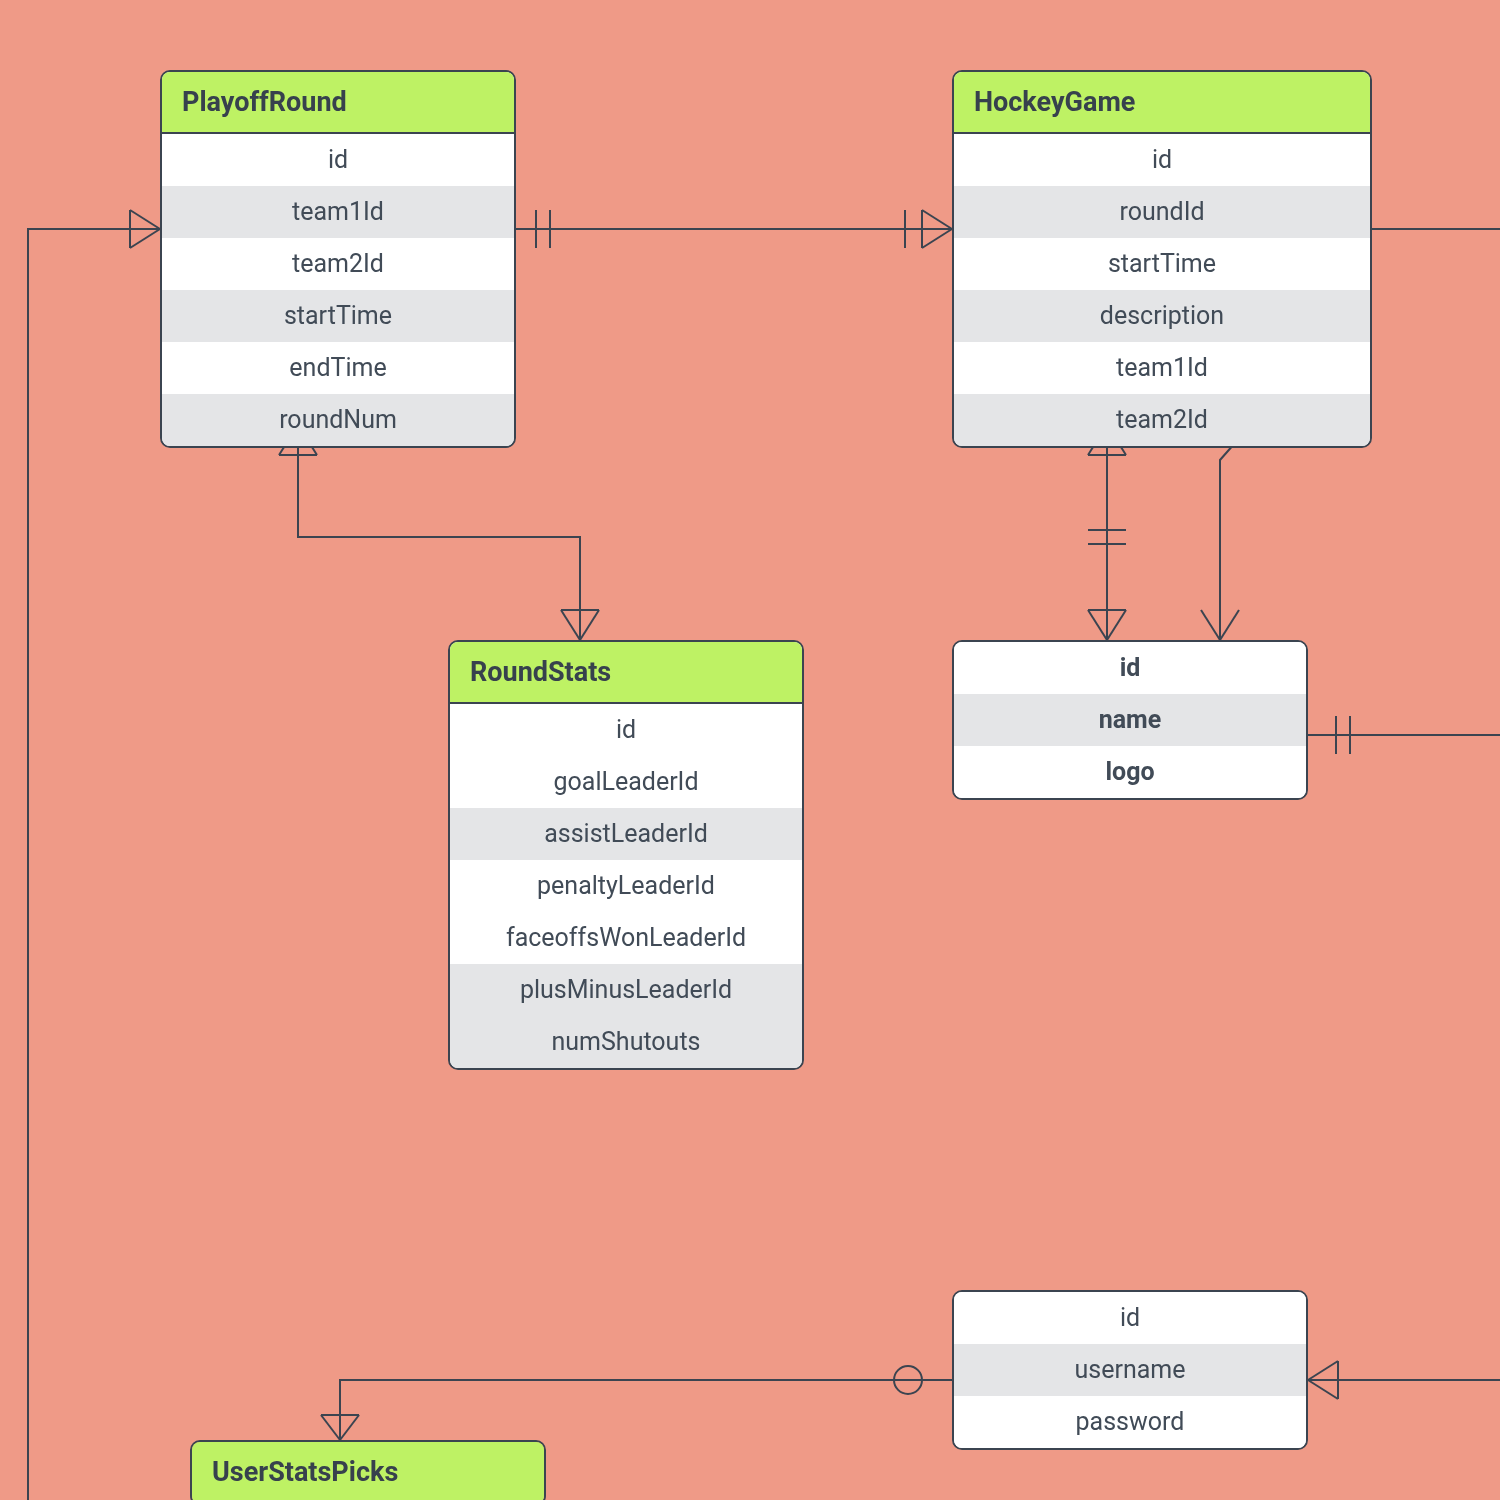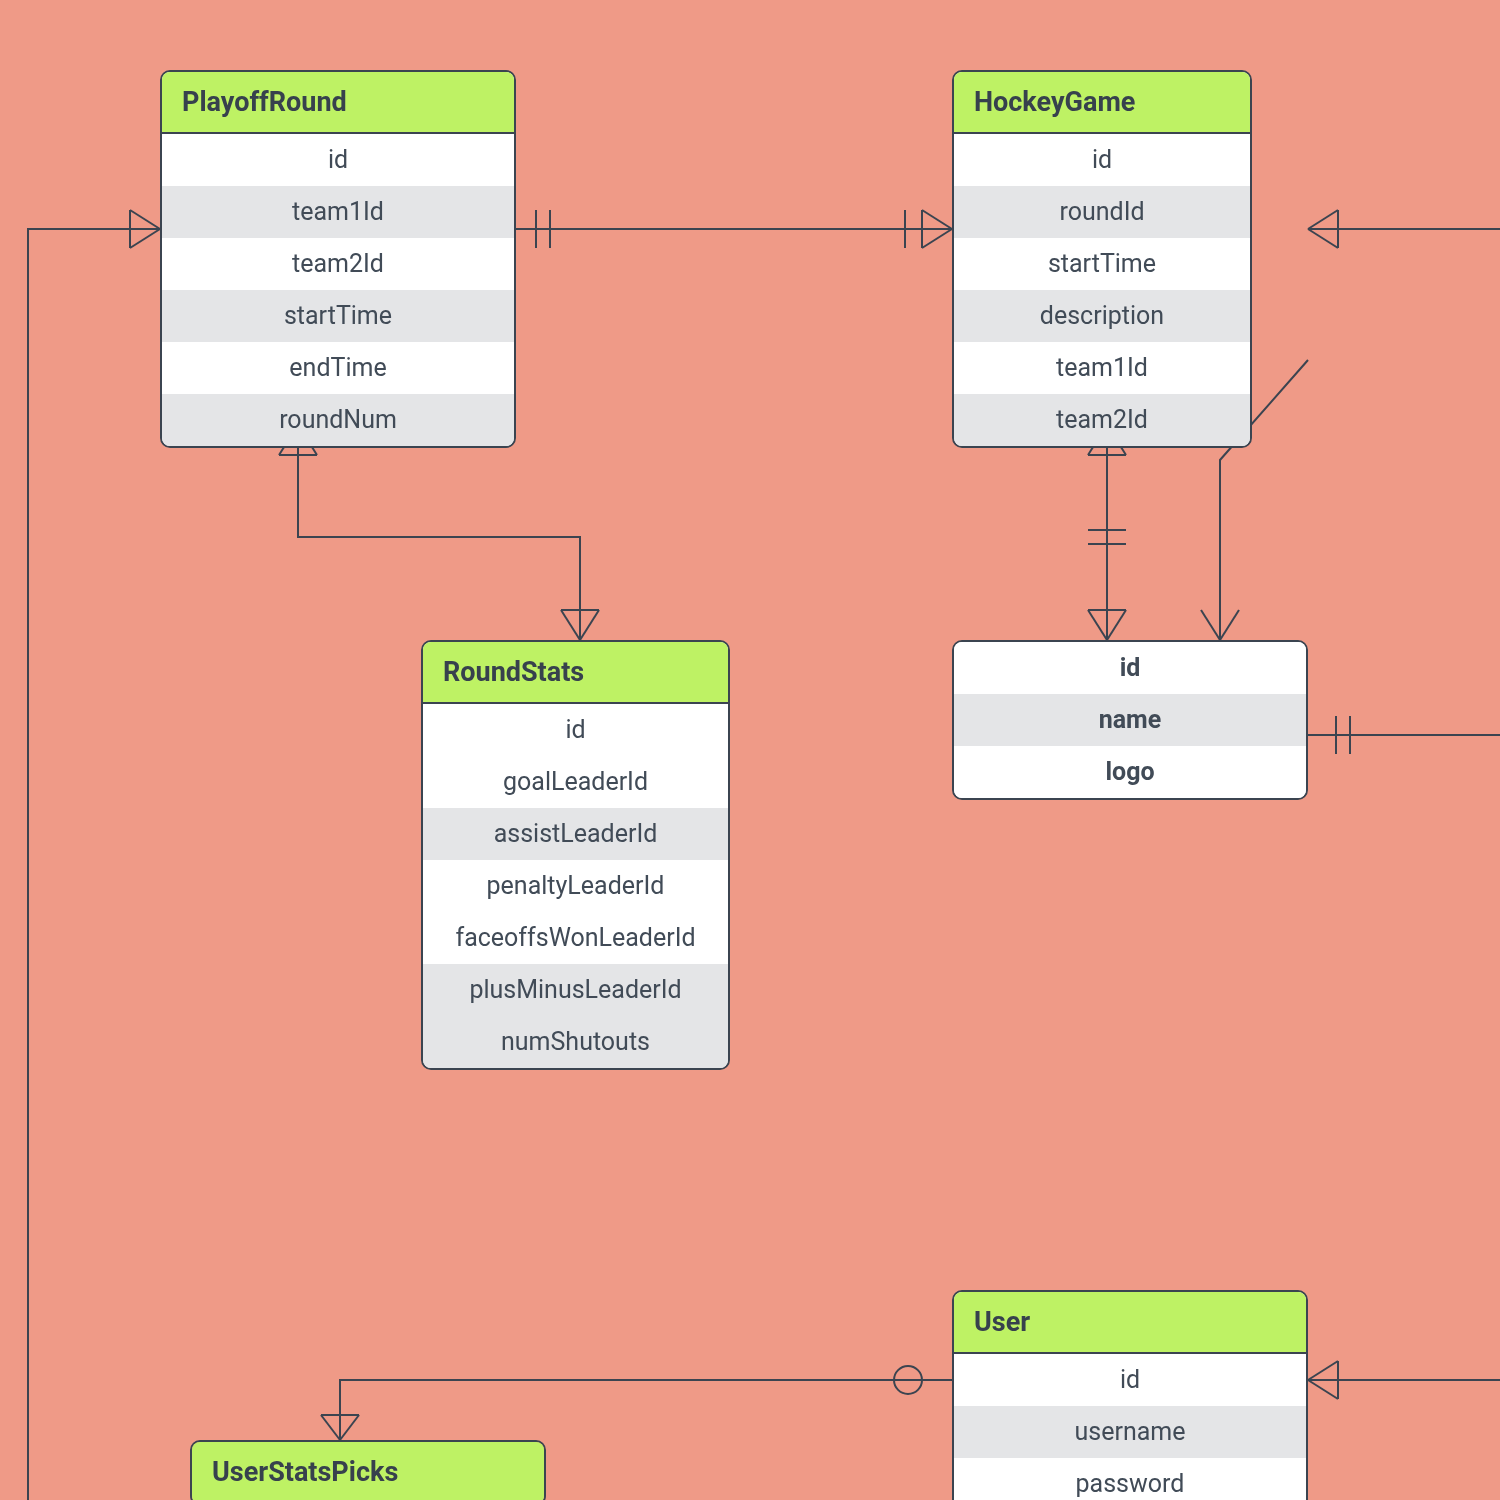--- a/index.html
+++ b/index.html
@@ -135,49 +135,48 @@
 <div class="entity" style="left:160px; top:70px; width:356px;">
   <div class="entity-header">PlayoffRound</div>
   <div class="entity-row odd">id</div>
   <div class="entity-row even">team1Id</div>
   <div class="entity-row odd">team2Id</div>
   <div class="entity-row even">startTime</div>
   <div class="entity-row odd">endTime</div>
   <div class="entity-row even">roundNum</div>
 </div>
 
-<div class="entity" style="left:952px; top:70px; width:300px;">
+<div class="entity" style="left:952px; top:70px; width:420px;">
   <div class="entity-header">HockeyGame</div>
   <div class="entity-row odd">id</div>
   <div class="entity-row even">roundId</div>
   <div class="entity-row odd">startTime</div>
   <div class="entity-row even">description</div>
   <div class="entity-row odd">team1Id</div>
   <div class="entity-row even">team2Id</div>
 </div>
 
-<div class="entity" style="left:421px; top:640px; width:309px;">
+<div class="entity" style="left:448px; top:640px; width:356px;">
   <div class="entity-header">RoundStats</div>
   <div class="entity-row odd">id</div>
   <div class="entity-row odd">goalLeaderId</div>
   <div class="entity-row even">assistLeaderId</div>
   <div class="entity-row odd">penaltyLeaderId</div>
   <div class="entity-row odd">faceoffsWonLeaderId</div>
   <div class="entity-row even">plusMinusLeaderId</div>
   <div class="entity-row even">numShutouts</div>
 </div>
 
 <div class="entity" style="left:952px; top:640px; width:356px;">
   <div class="entity-row odd bold">id</div>
   <div class="entity-row even bold">name</div>
   <div class="entity-row odd bold">logo</div>
 </div>
 
 <div class="entity" style="left:952px; top:1290px; width:356px;">
-  <div class="entity-header">User</div>
   <div class="entity-row odd">id</div>
   <div class="entity-row even">username</div>
   <div class="entity-row odd">password</div>
 </div>
 
 <div class="entity" style="left:190px; top:1440px; width:356px;">
   <div class="entity-header">UserStatsPicks</div>
 </div>
 
 </body></html>

